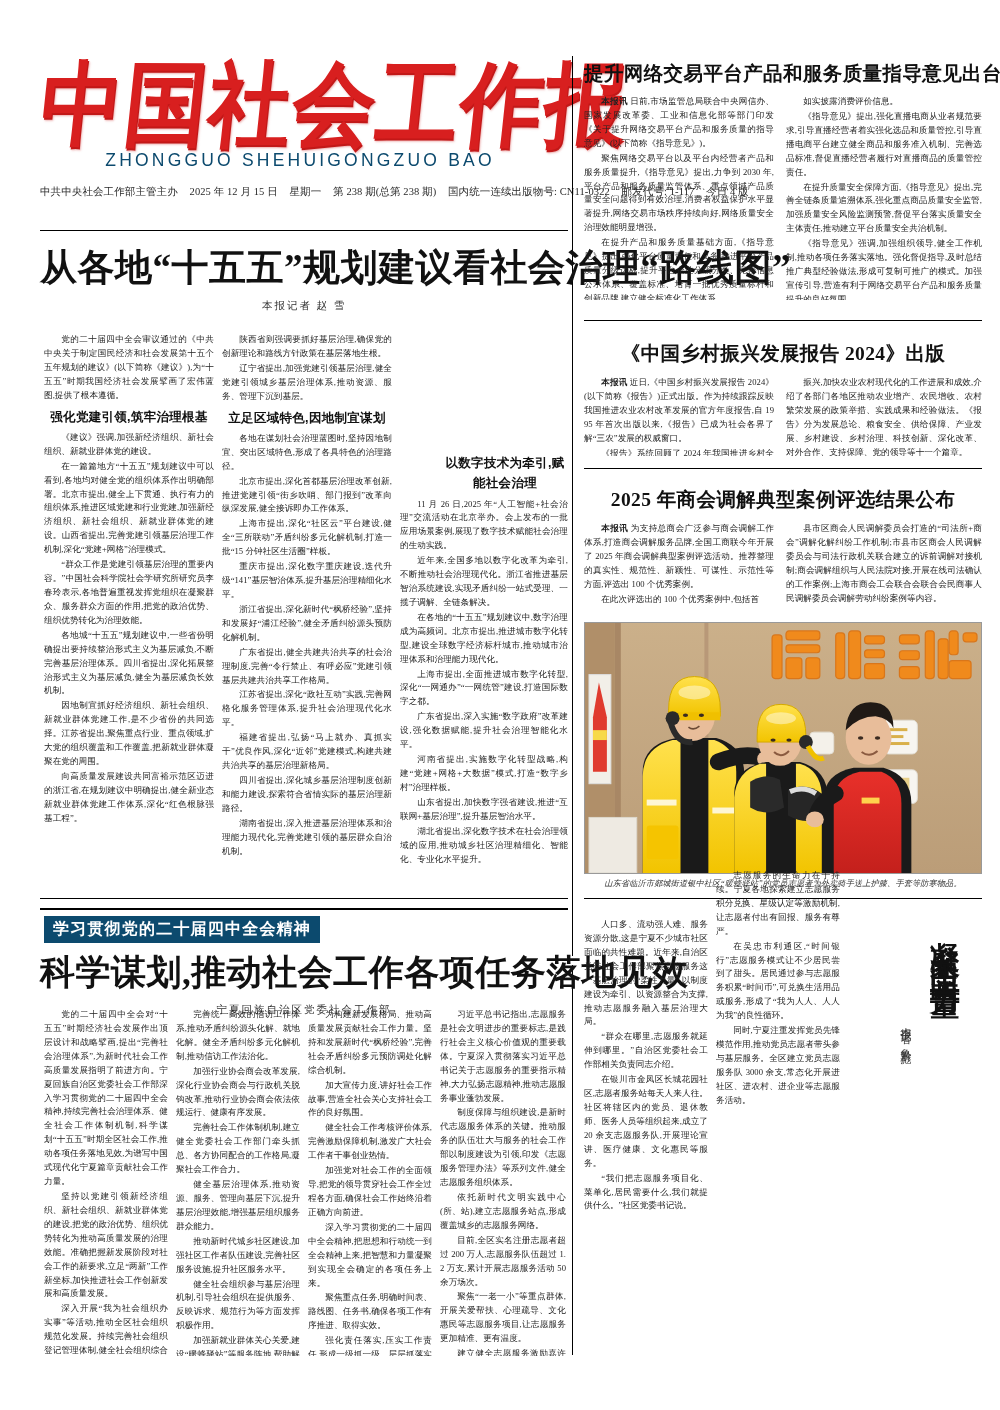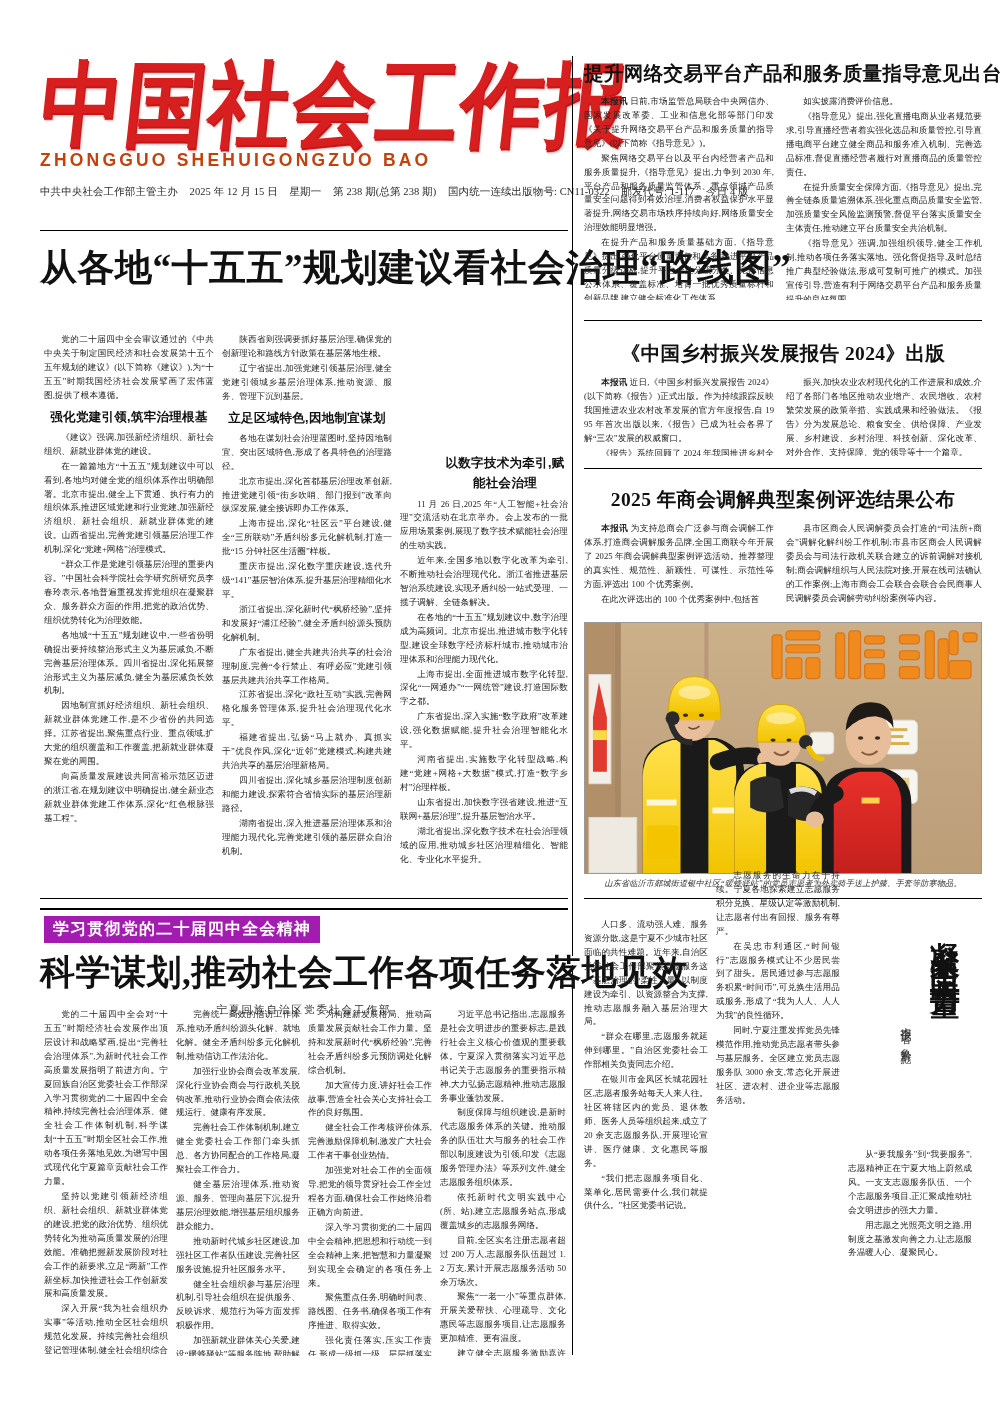--- a/index.html
+++ b/index.html
@@ -24,24 +24,24 @@
     white-space: nowrap;
     transform: skewX(-6deg) scaleY(1.12);
     transform-origin: left top;
     text-shadow: 1px 1px 0 #c21818, 2px 2px 2px rgba(200,20,20,.35);
     padding-left: 6px;
   }
   .masthead-pinyin {
     margin-top: 6px;
     font-family: "Liberation Sans", sans-serif;
     font-size: 17.5px;
-    font-weight: 700;
+    font-weight: 400;
     letter-spacing: 3.2px;
-    color: #c2410c;
-    text-align: left;
+    color: #0c4a6e;
+    text-align: center;
     width: 520px;
   }
   .masthead-meta {
     margin-top: 14px;
     font-size: 10.5px;
     color: #2a2a2a;
     letter-spacing: .1px;
     white-space: nowrap;
     font-family: Liberation Serif, serif;
   }
@@ -99,21 +99,21 @@
   .headline-r {
     font-family: "Liberation Serif", serif;
     font-weight: 700;
     font-size: 19.5px;
     text-align: center;
     color: #111;
     letter-spacing: .4px;
     white-space: nowrap;
   }
   .redbar {
-    background: #a21caf;
+    background: #0c4a6e;
     color: #fff;
     font-family: "Liberation Sans", sans-serif;
     font-weight: 700;
     font-size: 16px;
     letter-spacing: 1.2px;
     display: inline-block;
     padding: 3px 9px 4px;
     line-height: 1.25;
   }
   .headline-main2 {
@@ -178,20 +178,21 @@
     </div>
   </div>
 
   <div class="vline" style="left:572px; top:56px; height:900px;"></div>
   <div class="vline" style="left:572px; top:965px; height:390px;"></div>
 
   <div class="hline" style="left:40px; top:230px; width:528px;"></div>
 
   <div style="position:absolute; left:40px; top:246px; width:528px;">
     <div class="headline-main">从各地“十五五”规划建议看社会治理“路线图”</div>
+    <div class="byline">本报记者   赵   雪</div>
   </div>
 
   <div style="position:absolute; left:44px; top:333px; width:170px; height:560px; overflow:hidden;" class="col-text">
     <p>党的二十届四中全会审议通过的《中共中央关于制定国民经济和社会发展第十五个五年规划的建议》(以下简称《建议》),为“十五五”时期我国经济社会发展擘画了宏伟蓝图,提供了根本遵循。</p>
     <div class="subhead">强化党建引领,筑牢治理根基</div>
     <p>《建议》强调,加强新经济组织、新社会组织、新就业群体党的建设。</p>
     <p>在一篇篇地方“十五五”规划建议中可以看到,各地均对健全党的组织体系作出明确部署。北京市提出,健全上下贯通、执行有力的组织体系,推进区域党建和行业党建,加强新经济组织、新社会组织、新就业群体党的建设。山西省提出,完善党建引领基层治理工作机制,深化“党建+网格”治理模式。</p>
     <p>“群众工作是党建引领基层治理的重要内容。”中国社会科学院社会学研究所研究员李春玲表示,各地普遍重视发挥党组织在凝聚群众、服务群众方面的作用,把党的政治优势、组织优势转化为治理效能。</p>
     <p>各地城“十五五”规划建议中,一些省份明确提出要持续整治形式主义为基层减负,不断完善基层治理体系。四川省提出,深化拓展整治形式主义为基层减负,健全为基层减负长效机制。</p>
     <p>因地制宜抓好经济组织、新社会组织、新就业群体党建工作,是不少省份的共同选择。江苏省提出,聚焦重点行业、重点领域,扩大党的组织覆盖和工作覆盖,把新就业群体凝聚在党的周围。</p>
@@ -460,18 +461,14 @@
     <p>在吴忠市利通区,“时间银行”志愿服务模式让不少居民尝到了甜头。居民通过参与志愿服务积累“时间币”,可兑换生活用品或服务,形成了“我为人人、人人为我”的良性循环。</p>
     <p>同时,宁夏注重发挥党员先锋模范作用,推动党员志愿者带头参与基层服务。全区建立党员志愿服务队 3000 余支,常态化开展进社区、进农村、进企业等志愿服务活动。</p>
   </div>
 
   <div style="position:absolute; left:930px; top:918px;">
     <div class="vheadline">凝聚向上向善力量</div>
   </div>
   <div style="position:absolute; left:898px; top:1018px;">
     <div class="vbyline">本报记者   鲁黔彪</div>
   </div>
-  <div class="col-text" style="position:absolute; left:848px; top:1148px; width:124px; height:210px; overflow:hidden;">
-    <p>从“要我服务”到“我要服务”,志愿精神正在宁夏大地上蔚然成风。一支支志愿服务队伍、一个个志愿服务项目,正汇聚成推动社会文明进步的强大力量。</p>
-    <p>用志愿之光照亮文明之路,用制度之基激发向善之力,让志愿服务温暖人心、凝聚民心。</p>
-  </div>
 
 </div>
 
 </body></html>

